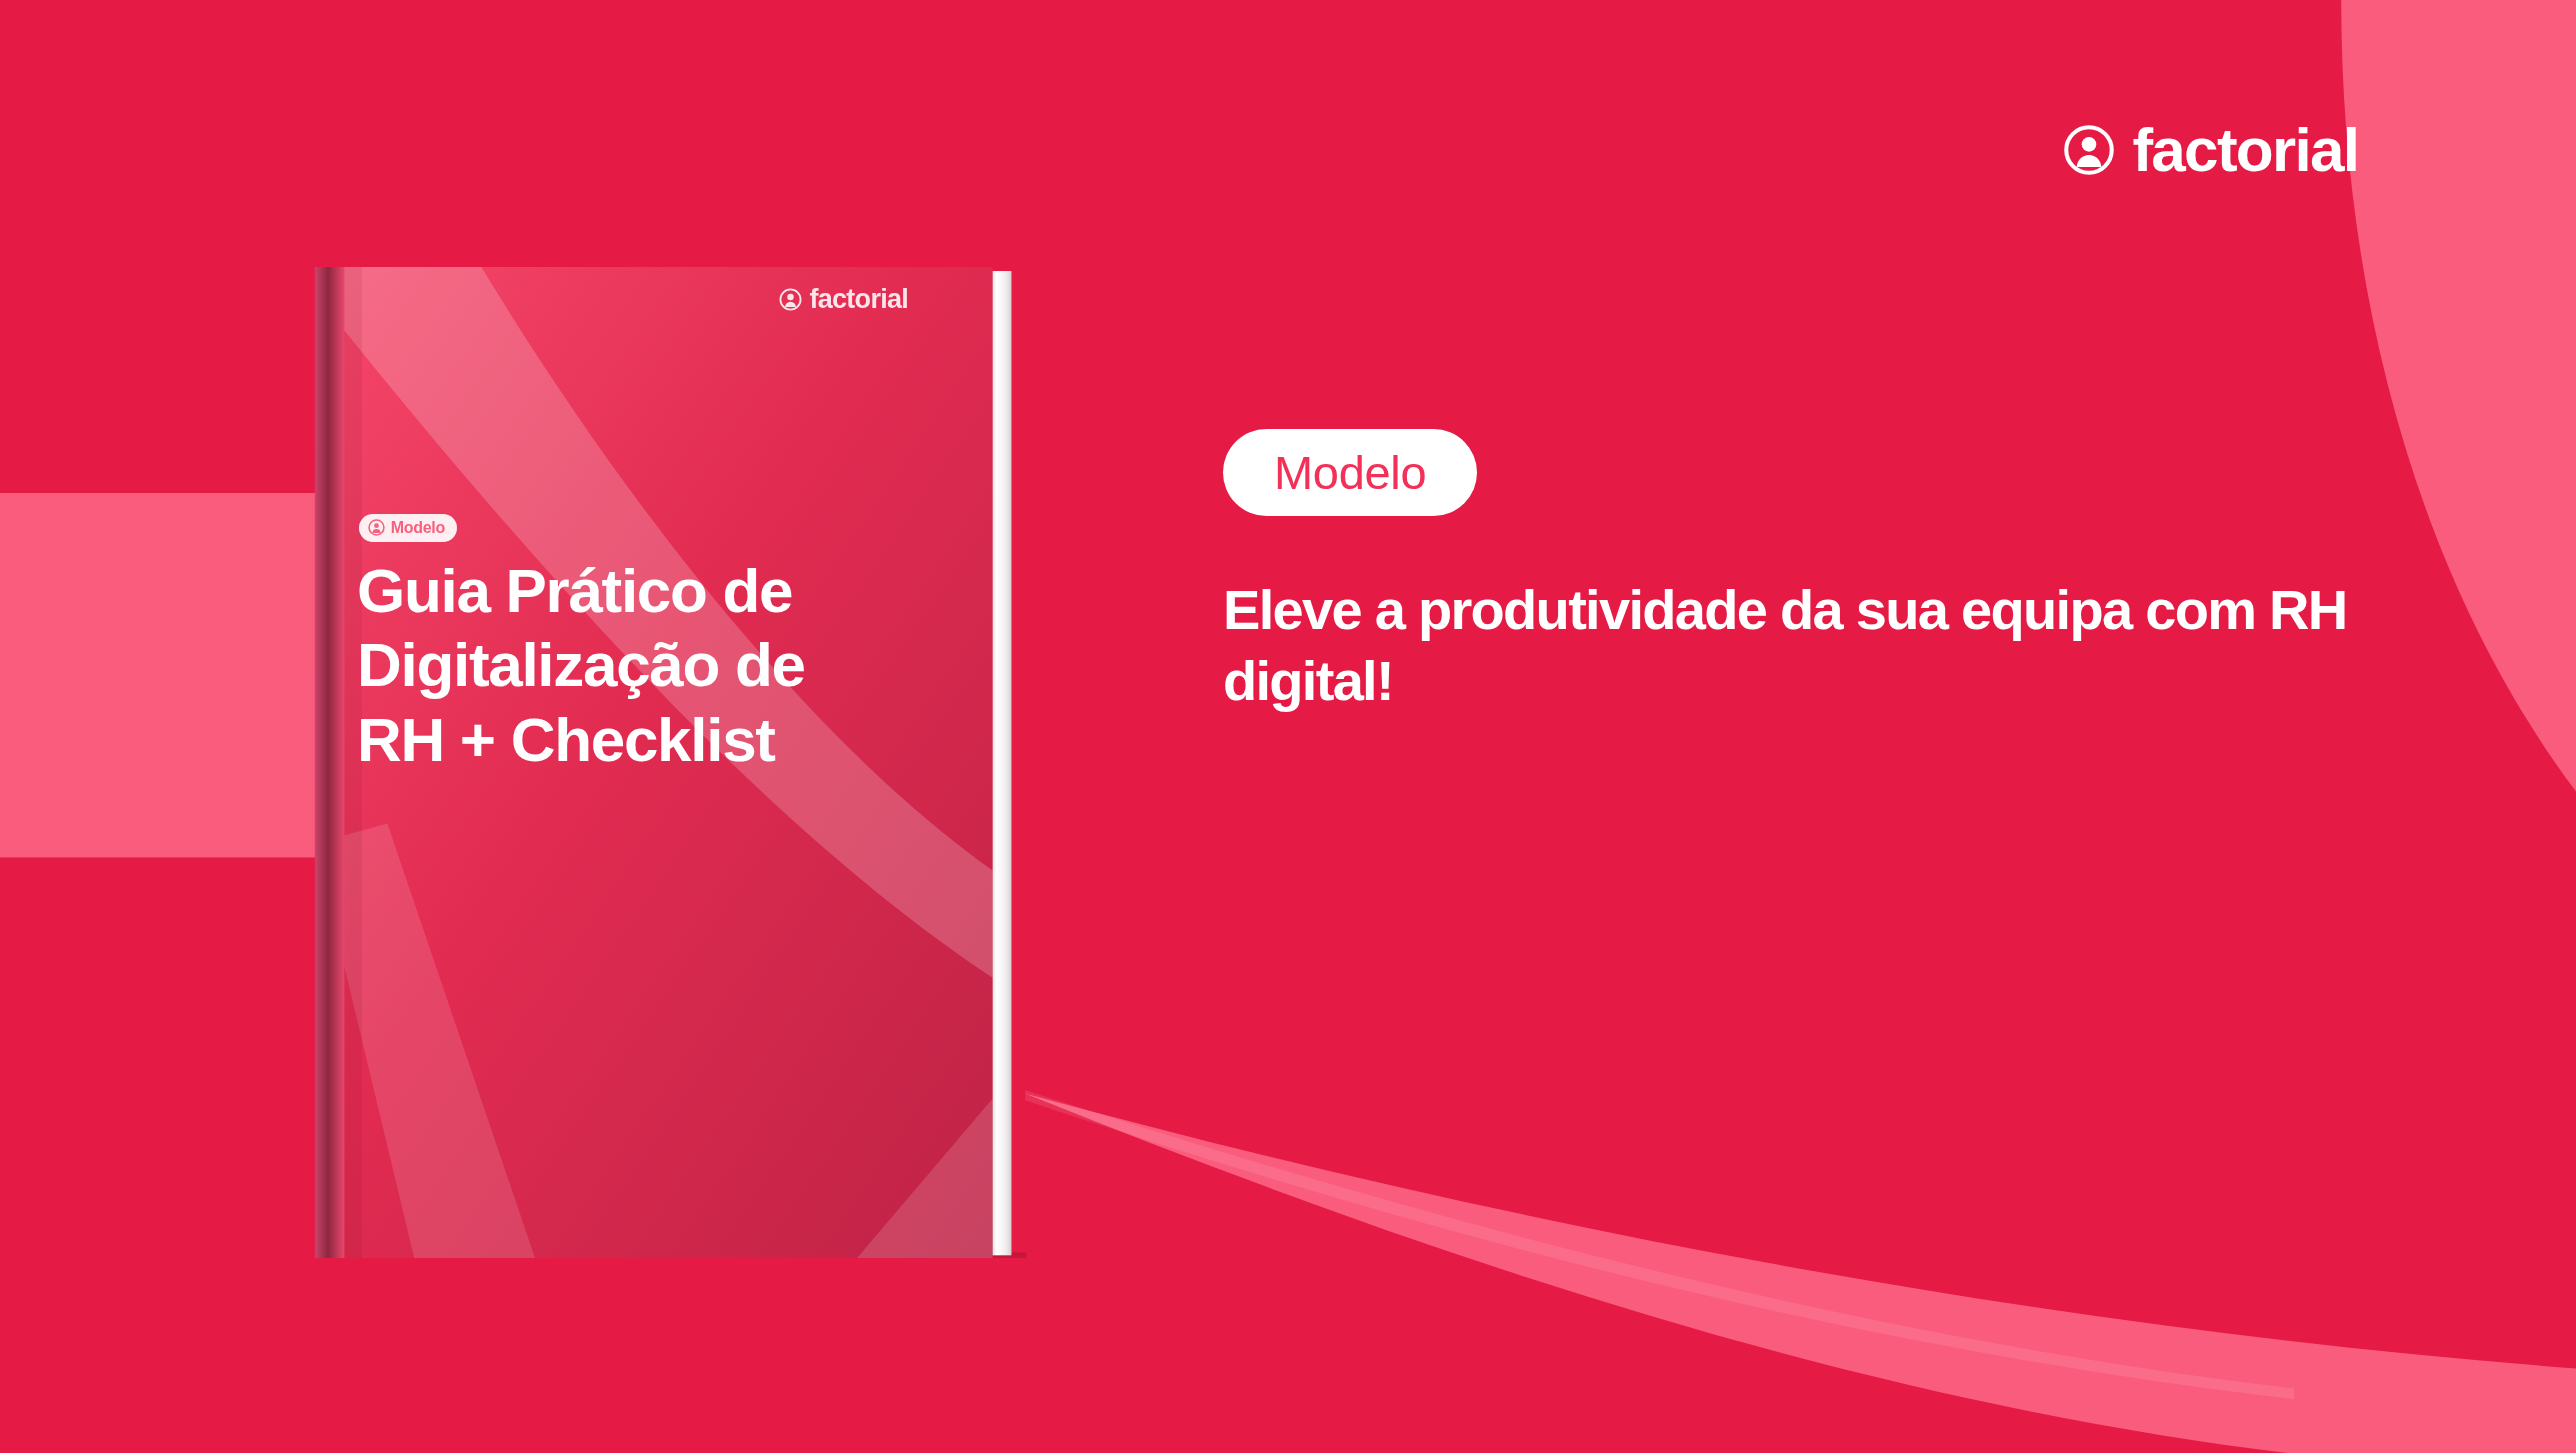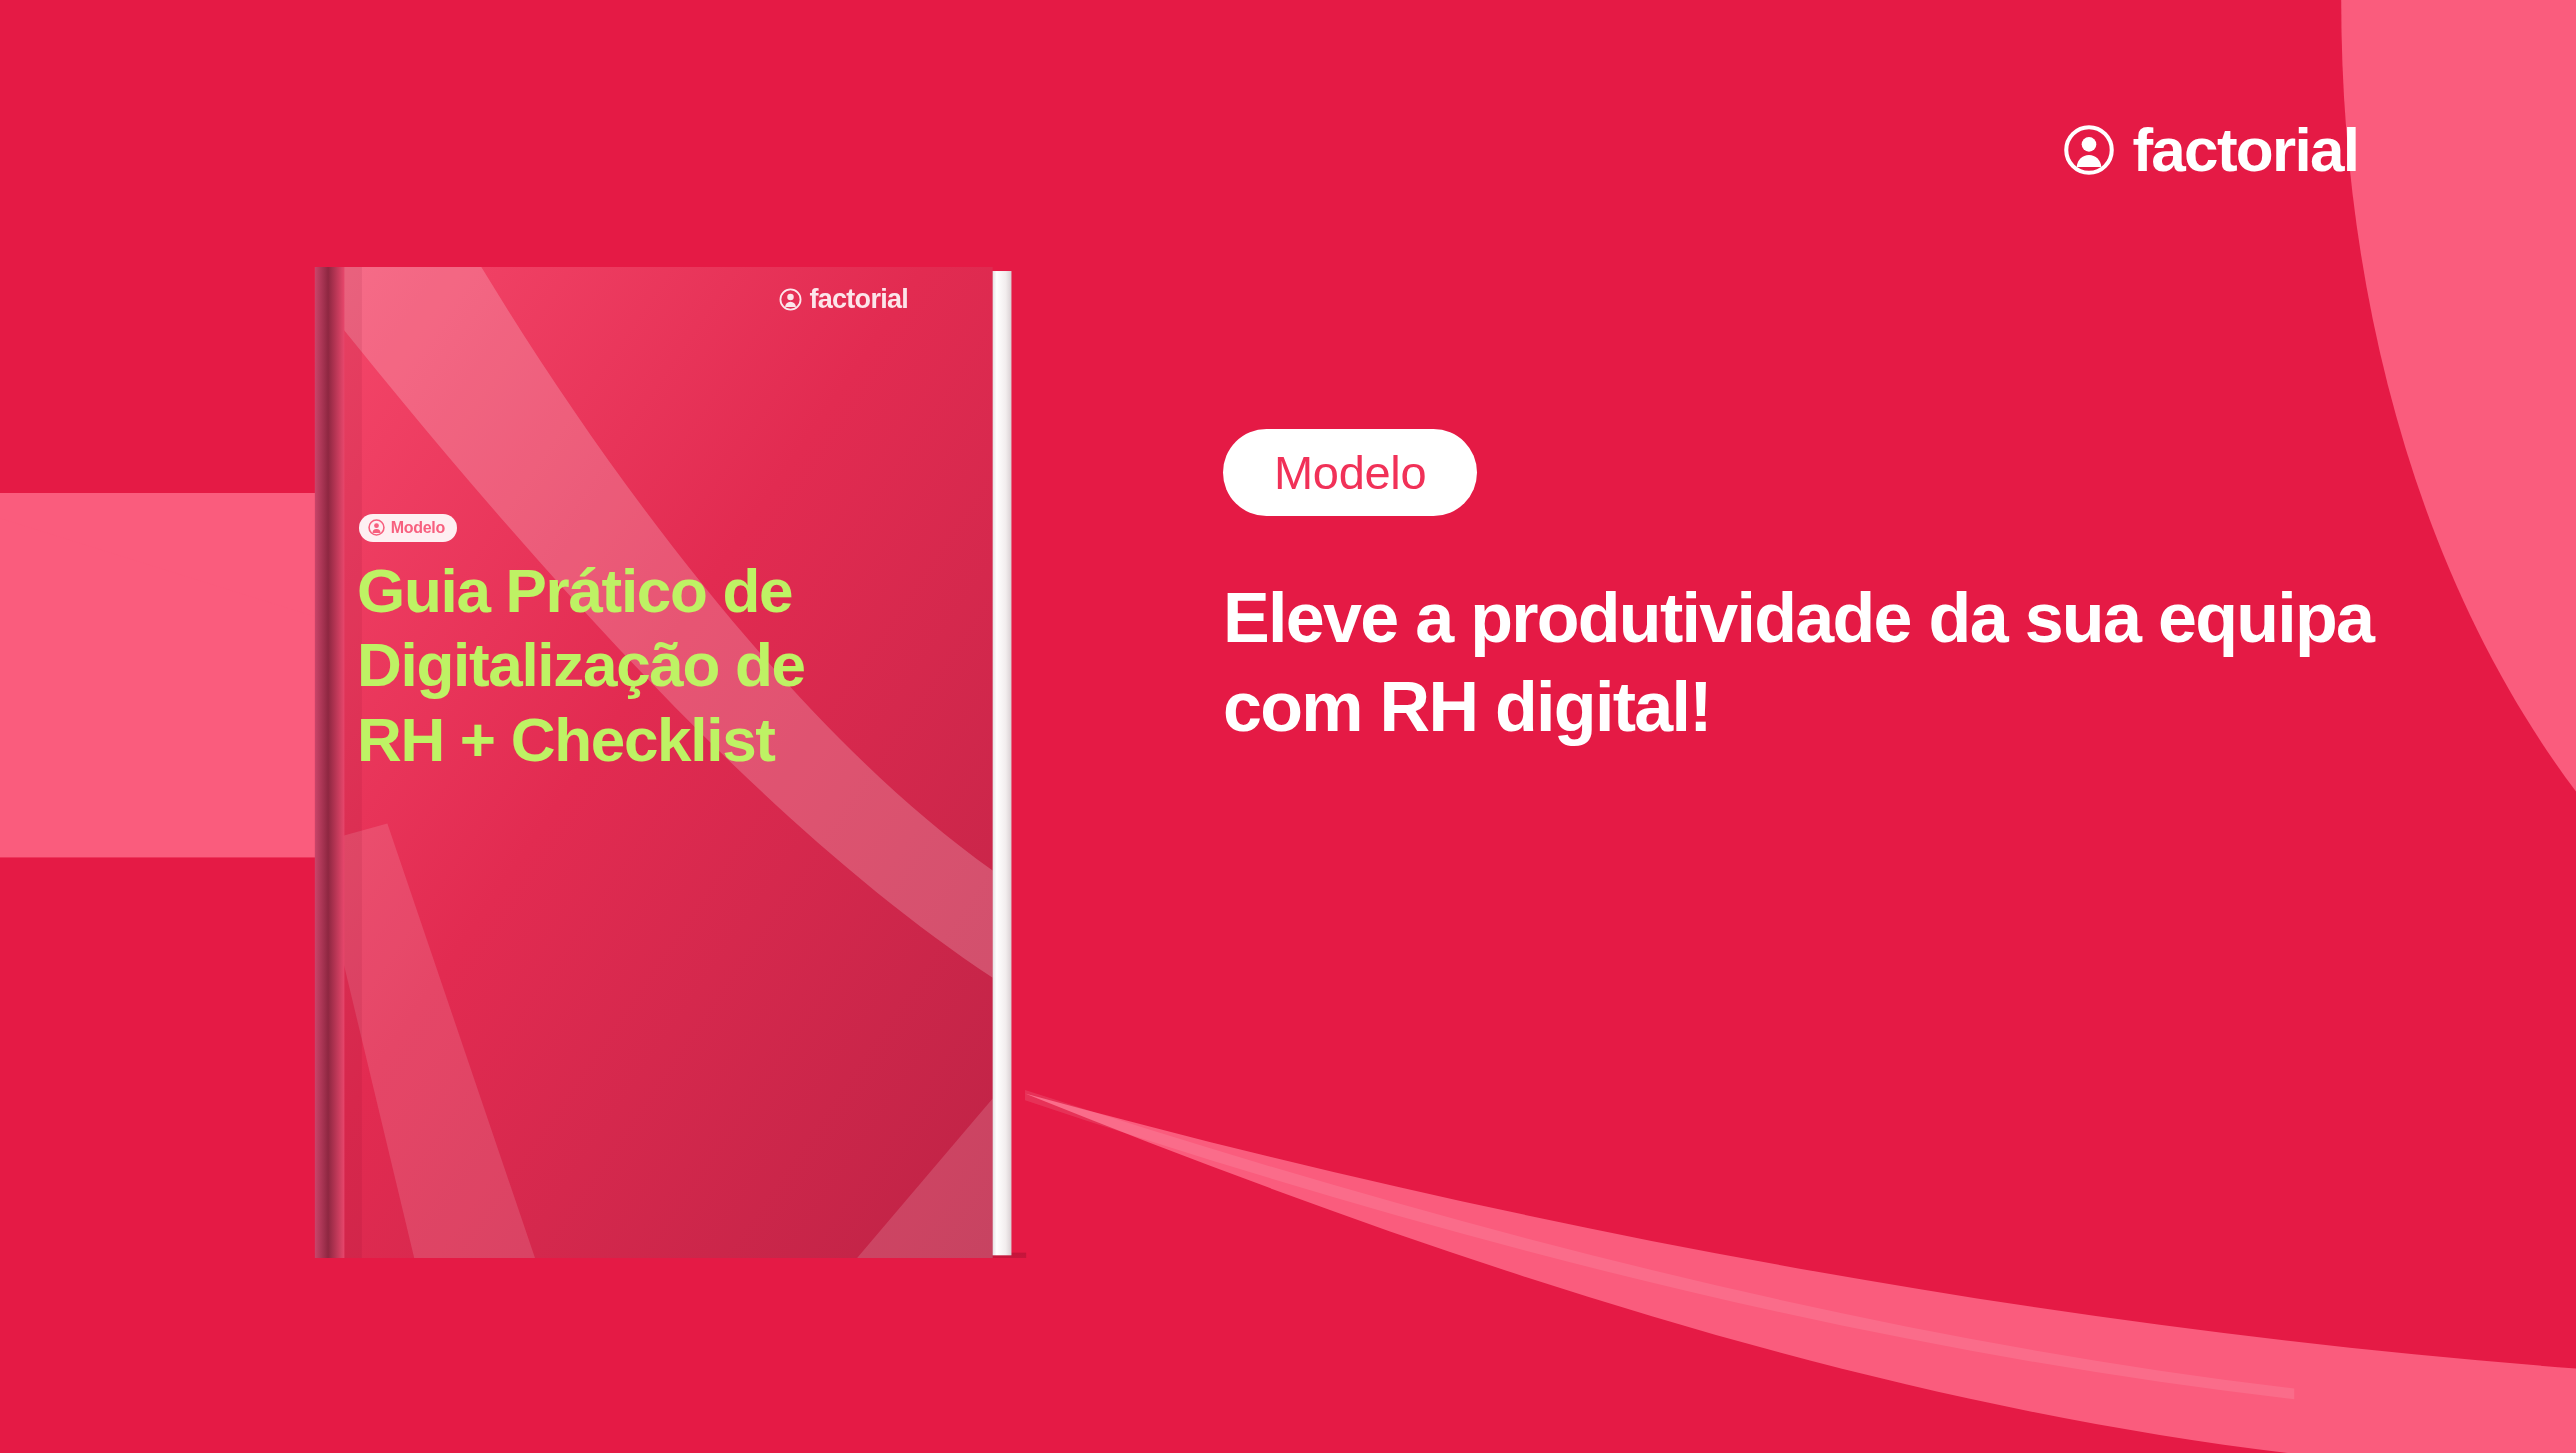--- a/index.html
+++ b/index.html
@@ -44,21 +44,21 @@
   }
   .pill-badge .pill-label {
     color:#F13158;
     font-size:47px;
     font-weight:400;
     letter-spacing:-0.3px;
     line-height:1;
   }
   .headline {
     color:#FFFFFF;
-    font-size:70px;
+    font-size:56px;
     font-weight:700;
     line-height:1.27;
     letter-spacing:-1.7px;
     max-width:1248px;
   }
 
   
   .book {
     position:absolute;
     left:280px; top:267px;
@@ -90,21 +90,21 @@
   .book-pill .pill-label {
     color:#F7607F;
     font-size:16px; font-weight:700;
     letter-spacing:-0.3px; line-height:1;
   }
 
   .book-title {
     position:absolute;
     top:287px; left:77px;
     width:550px;
-    color:#bef264;
+    color:#ffffff;
     font-size:62px;
     font-weight:700;
     line-height:1.20;
     letter-spacing:-1.3px;
   }
 </style>
 </head>
 <body>
 
 <svg id="bg-decor" viewBox="0 0 3840 2166" preserveAspectRatio="none" aria-hidden="true">

